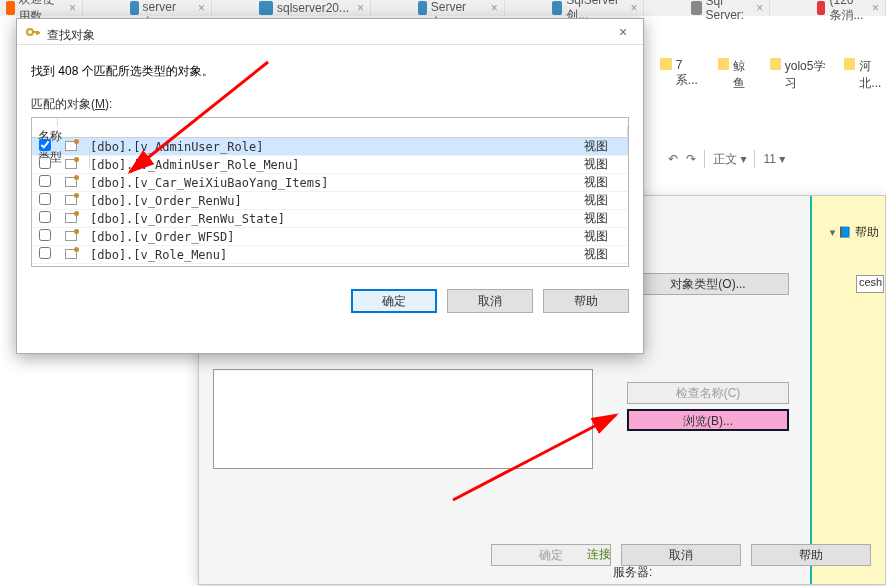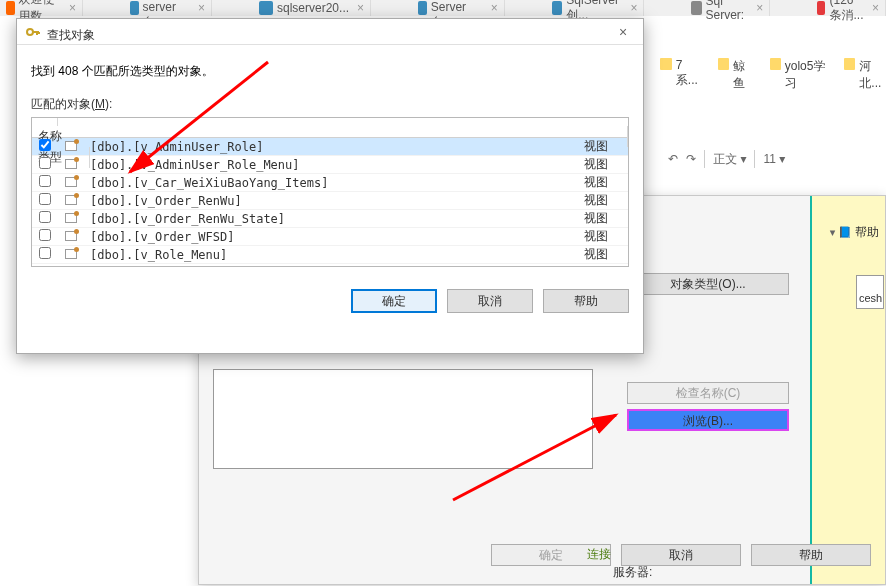--- a/index.html
+++ b/index.html
@@ -24,21 +24,21 @@
 .toolbar-right { position: absolute; top: 150px; left: 668px; display: flex; gap: 8px; align-items: center; color: #666; }
 .tb-sep { width: 1px; height: 18px; background: #ccc; }
 
 
 .dlg2 { position: absolute; top: 195px; left: 198px; width: 688px; height: 390px; background: #f5f5f5; border: 1px solid #c8c8c8; box-shadow: 0 3px 12px rgba(0,0,0,0.2); }
 .dlg2 .close2 { position: absolute; top: 6px; right: 10px; color: #666; font-size: 14px; }
 .dlg2 .right-panel { position: absolute; top: 0; right: 0; width: 75px; height: 100%; background: #fef9c3; border-left: 2px solid #14b8a6; }
 .dlg2 .help-strip { position: absolute; top: 28px; right: 6px; color: #333; font-size: 11px; }
 .dlg2 .help-strip::before { content: "▾ "; color: #666; }
 .dlg2 .btn { height: 22px; line-height: 20px; text-align: center; border: 1px solid #adadad; background: #e1e1e1; color: #333; }
-.dlg2 .btn.primary { border: 2px solid #d946ef; background: #3b82f6; }
+.dlg2 .btn.primary { border: 2px solid #0f172a; background: #f9a8d4; }
 .dlg2 .btn.disabled { color: #a0a0a0; background: #eee; }
 .dlg2 .big-textarea { position: absolute; top: 173px; left: 14px; width: 380px; height: 100px; border: 1px solid #999; background: #fff; }
 .dlg2 .bottom-btns { position: absolute; bottom: 18px; left: 0; right: 0; display: flex; justify-content: flex-end; gap: 10px; padding-right: 14px; }
 .dlg2 .bottom-btns .btn { width: 120px; }
 .dlg2 .section-title { position: absolute; top: 350px; left: 388px; font-weight: normal; color: #4d7c0f; }
 .dlg2 .sub-label { position: absolute; top: 368px; left: 414px; color: #333; }
 
 
 .dlg { position: absolute; top: 18px; left: 16px; width: 628px; height: 336px; background: #fff; border: 1px solid #aaa; box-shadow: 0 4px 16px rgba(0,0,0,0.35); }
 .dlg .titlebar { height: 26px; display: flex; align-items: center; padding: 0 8px; border-bottom: 1px solid #e0e0e0; }
@@ -74,21 +74,21 @@
 .dlg .buttons .btn { width: 86px; height: 24px; line-height: 22px; text-align: center; border: 1px solid #adadad; background: #e1e1e1; color: #333; }
 .dlg .buttons .btn.primary { border: 2px solid #0078d7; background: #e5f1fb; line-height: 20px; }
 
 
 .arrow-svg { position: absolute; pointer-events: none; }
 
 
 .watermark { position: absolute; right: 6px; bottom: 30px; color: #8ab4db; font-size: 22px; letter-spacing: 8px; font-style: italic; opacity: 0.7; }
 
 
-.txtbox { position: absolute; left: 856px; top: 275px; width: 28px; height: 24px; border: 1px solid #999; background: #fff; color: #333; padding: 16px 2px; font-size: 11px; overflow: hidden; }
+.txtbox { position: absolute; left: 856px; top: 275px; width: 28px; height: 18px; border: 1px solid #999; background: #fff; color: #333; padding: 0 2px; font-size: 11px; overflow: hidden; }
 </style>
 </head>
 <body>
 
 <div class="watermark">开 发 者</div>
 
 <div class="browser-tabs" id="browser-tabs">
     <div class="btab">
       <span class="fav fav-orange"></span>
       <span>欢迎使用数...</span>

